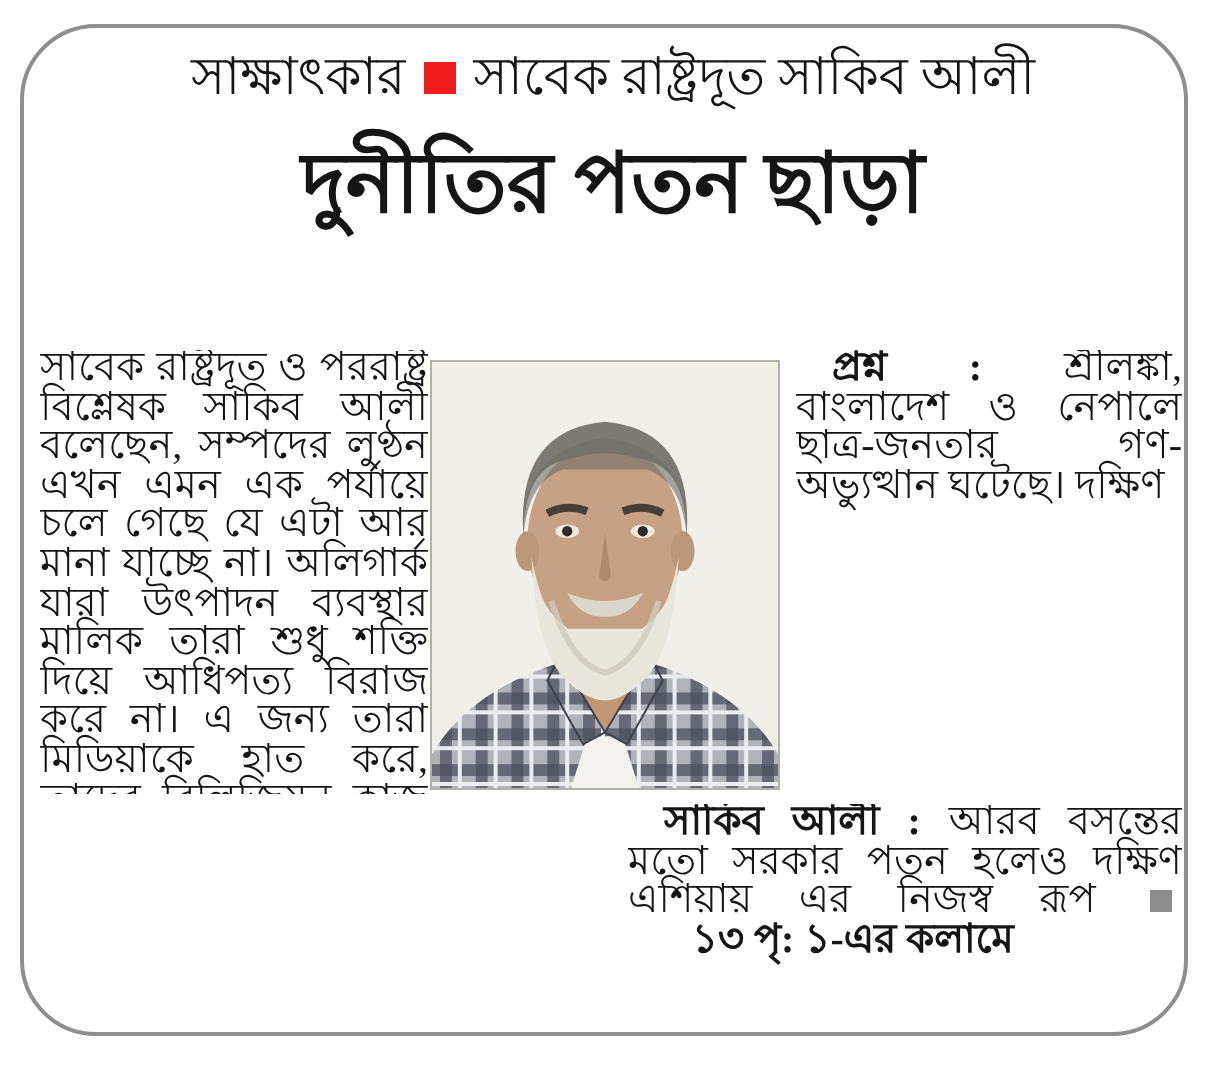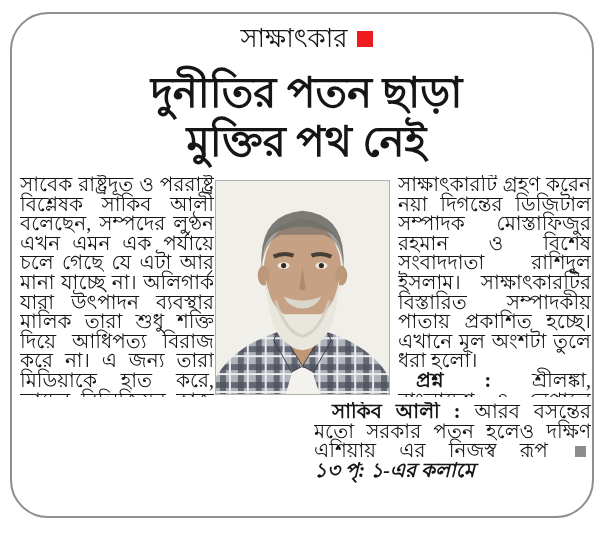--- a/index.html
+++ b/index.html
@@ -29,36 +29,36 @@
   .col-right{position:absolute;left:398px;top:175px;width:193px;height:222px;overflow:hidden;}
   .photo-box{
     position:absolute;left:215px;top:180px;width:175px;height:215px;
     border:1px solid #b3b0aa;box-sizing:border-box;background:#f1efea;
   }
   .photo-box svg{display:block;width:100%;height:100%;}
   .bottom-left{position:absolute;left:20px;top:404px;width:281px;height:101px;overflow:hidden;}
   .bottom-right{position:absolute;left:314px;top:402px;width:277px;height:106px;overflow:hidden;}
   .indent{text-indent:18px;}
   .lbl{font-weight:bold;}
-  .page-ref{font-weight:bold;font-style:italic;white-space:nowrap;}
+  .page-ref{font-weight:bold;white-space:nowrap;margin-left:32px;}
   .gray-sq{display:inline-block;width:11px;height:11px;margin:0 5px 0 4px;vertical-align:baseline;}
 </style>
 </head>
 <body>
 
 <div class="frame"></div>
 
 <div class="kicker">
   <span>সাক্ষাৎকার</span>
   <span class="sq" style="background: rgb(238, 28, 28);"></span>
+  <span>সাবেক রাষ্ট্রদূত সাকিব আলী</span>
 </div>
 
 <div class="headline">
   <div>দুনীতির পতন ছাড়া</div>
-  <div>মুক্তির পথ নেই</div>
 </div>
 
 <div class="col-left">
   <p class="bodytext">সাবেক রাষ্ট্রদূত ও পররাষ্ট্র বিশ্লেষক সাকিব আলী বলেছেন, সম্পদের লুণ্ঠন এখন এমন এক পর্যায়ে চলে গেছে যে এটা আর মানা যাচ্ছে না। অলিগার্ক যারা উৎপাদন ব্যবস্থার মালিক তারা শুধু শক্তি দিয়ে আধিপত্য বিরাজ করে না। এ জন্য তারা মিডিয়াকে হাত করে, তাদের রিলিজিয়ন কাজ করে, তাদের এডুকেশন</p>
 </div>
 
 <div class="photo-box">
   <svg viewBox="0 0 174 214" preserveAspectRatio="none">
     <defs>
       <pattern id="plaid" width="18" height="18" patternUnits="userSpaceOnUse">
@@ -97,21 +97,20 @@
     <path d="M87,86 L84,108 Q87,112 90,108 Z" fill="#b08a6b"></path>
 
     <path d="M50,98 Q52,140 64,156 Q76,170 87,170 Q98,170 110,156 Q122,140 124,98 Q118,130 106,134 L68,134 Q56,130 50,98 Z" fill="#e9e6dd"></path>
     <path d="M60,120 Q70,152 87,156 Q104,152 114,120" stroke="#cfccc1" stroke-width="3" fill="none" opacity="0.8"></path>
 
     <path d="M68,116 Q87,124 106,116 Q100,128 87,128 Q74,128 68,116 Z" fill="#d9d6cb"></path>
   </svg>
 </div>
 
 <div class="col-right">
-  <p class="bodytext">সাক্ষাৎকারটি গ্রহণ করেন নয়া দিগন্তের ডিজিটাল সম্পাদক মোস্তাফিজুর রহমান ও বিশেষ সংবাদদাতা রাশিদুল ইসলাম। সাক্ষাৎকারটির বিস্তারিত সম্পাদকীয় পাতায় প্রকাশিত হচ্ছে। এখানে মূল অংশটা তুলে ধরা হলো।</p>
   <p class="bodytext indent"><span class="lbl">প্রশ্ন :</span><span> শ্রীলঙ্কা, বাংলাদেশ ও নেপালে ছাত্র-জনতার গণ-অভ্যুত্থান ঘটেছে। দক্ষিণ</span></p>
 </div>
 
 <div class="bottom-left">
 </div>
 
 <div class="bottom-right">
   <p class="bodytext indent"><span class="lbl">সাকিব আলী :</span><span> আরব বসন্তের মতো সরকার পতন হলেও দক্ষিণ এশিয়ায় এর নিজস্ব রূপ </span><span class="gray-sq" style="background: rgb(141, 141, 141);"></span><span class="page-ref">১৩ পৃ: ১-এর কলামে</span></p>
 </div>
 

